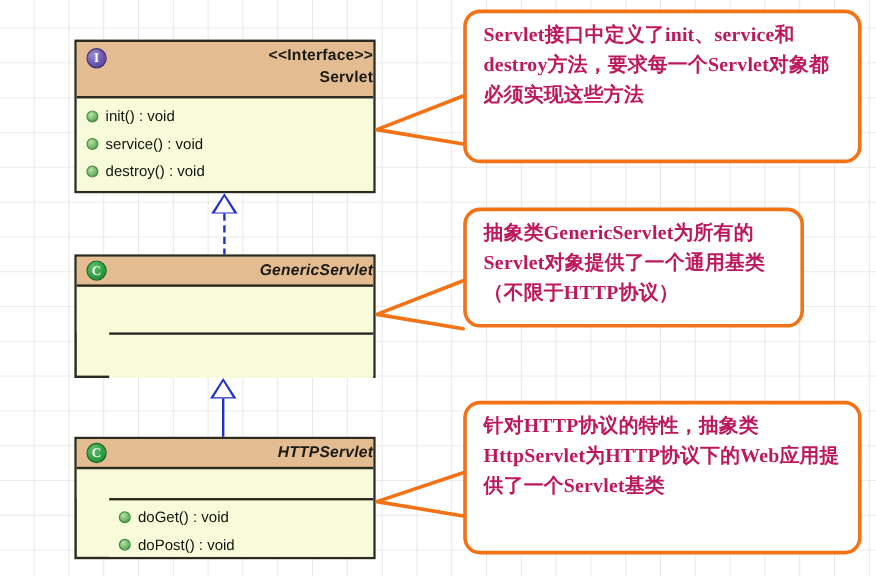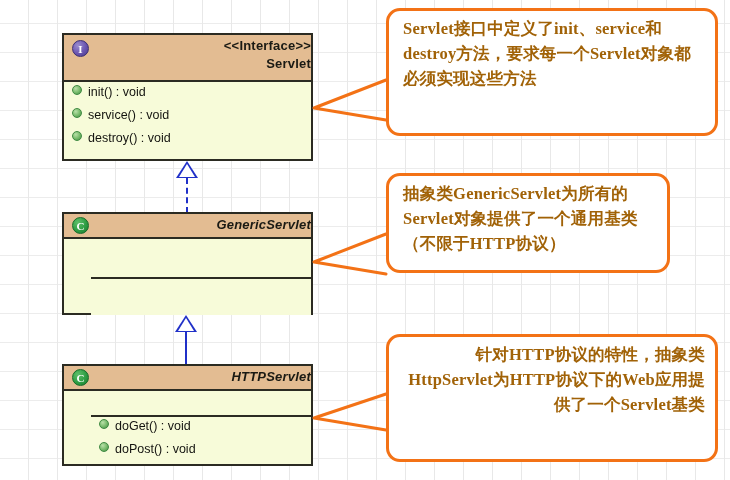--- a/index.html
+++ b/index.html
@@ -79,20 +79,21 @@
   .uml-compartment {
     background: #f7fbd9;
     box-sizing: border-box;
   }
   .uml-compartment + .uml-compartment {
     border-top: 2px solid #2b2b22;
     margin-left: 27px;
   }
   .member-row {
     display: flex;
+    align-items: center;
     height: 23px;
     padding-left: 8px;
   }
   .vis-dot {
     width: 10px;
     height: 10px;
     border-radius: 50%;
     background: radial-gradient(circle at 35% 32%, #b9e0a8 0%, #76b96a 55%, #3f8a42 100%);
     border: 1px solid #3f8a42;
     flex: none;
@@ -143,21 +144,21 @@
     border-radius: 14px;
     background: #ffffff;
     box-sizing: border-box;
     padding: 5px 10px 5px 14px;
   }
   .callout-text {
     font-family: "Liberation Serif", serif;
     font-weight: bold;
     font-size: 16.5px;
     line-height: 25px;
-    color: #a16207;
+    color: #be185d;
     letter-spacing: 0.2px;
     white-space: pre-wrap;
   }
   .tail {
     position: absolute;
     overflow: visible;
   }
 </style>
 </head>
 <body>
@@ -236,17 +237,17 @@
   </svg>
 
   <div class="callout" style="left:386px; top:173px; width:284px; height:100px;">
     <div class="callout-text">抽象类GenericServlet为所有的Servlet对象提供了一个通用基类（不限于HTTP协议）</div>
   </div>
 
   <svg class="tail" style="left:308px; top:392px;" width="90" height="60" viewBox="0 0 90 60">
     <polyline points="78,2 6,26 78,38" fill="none" stroke="#f37216" stroke-width="3" stroke-linejoin="round" stroke-linecap="round"></polyline>
   </svg>
 
-  <div class="callout" style="left:386px; top:334px; width:332px; height:128px;text-align:right;">
+  <div class="callout" style="left:386px; top:334px; width:332px; height:128px;">
     <div class="callout-text">针对HTTP协议的特性，抽象类HttpServlet为HTTP协议下的Web应用提供了一个Servlet基类</div>
   </div>
 
 </div>
 
 </body></html>

